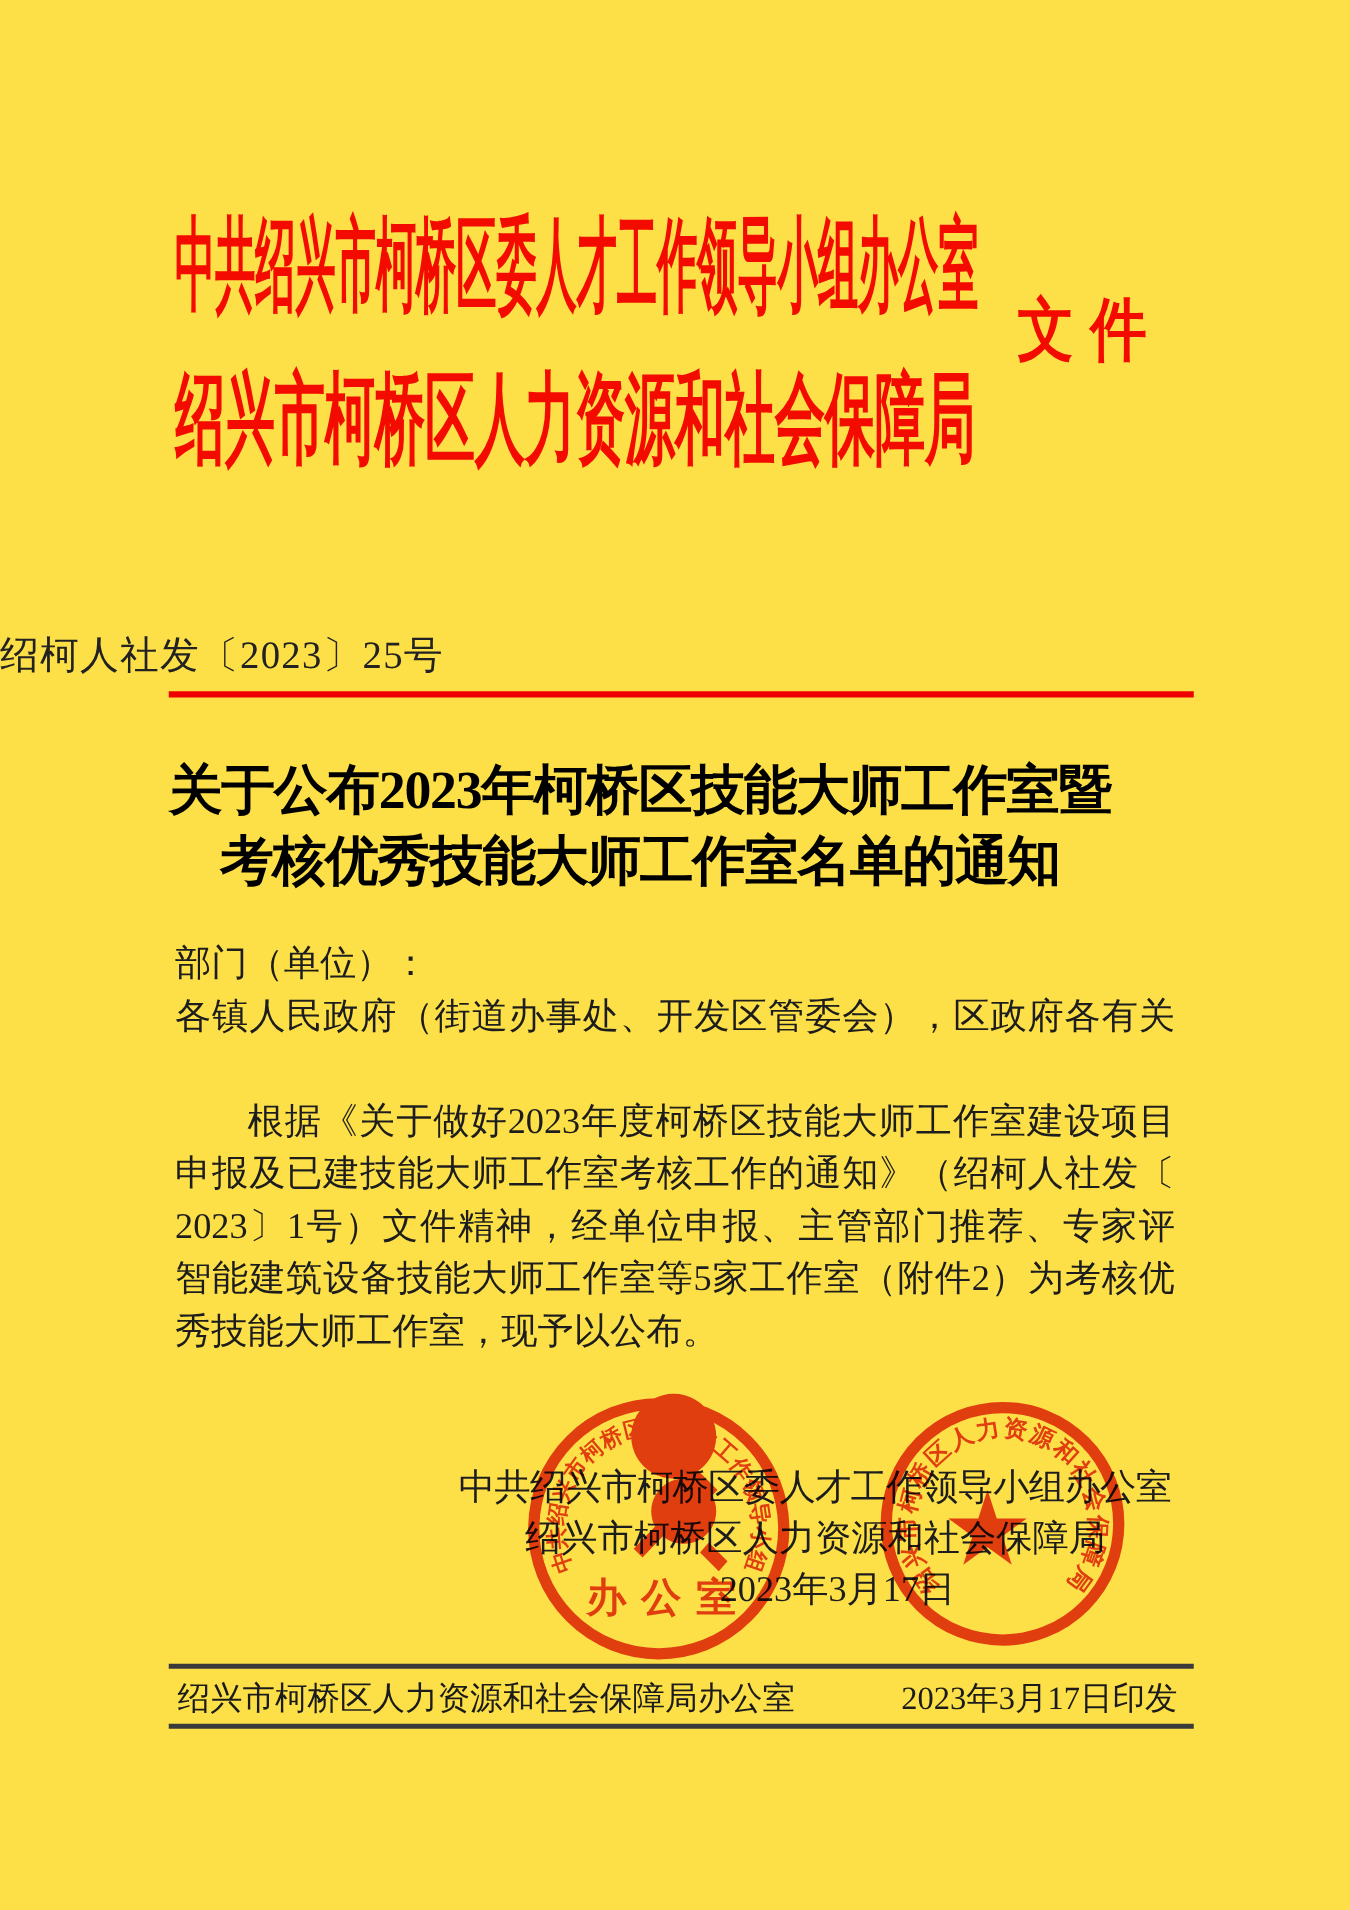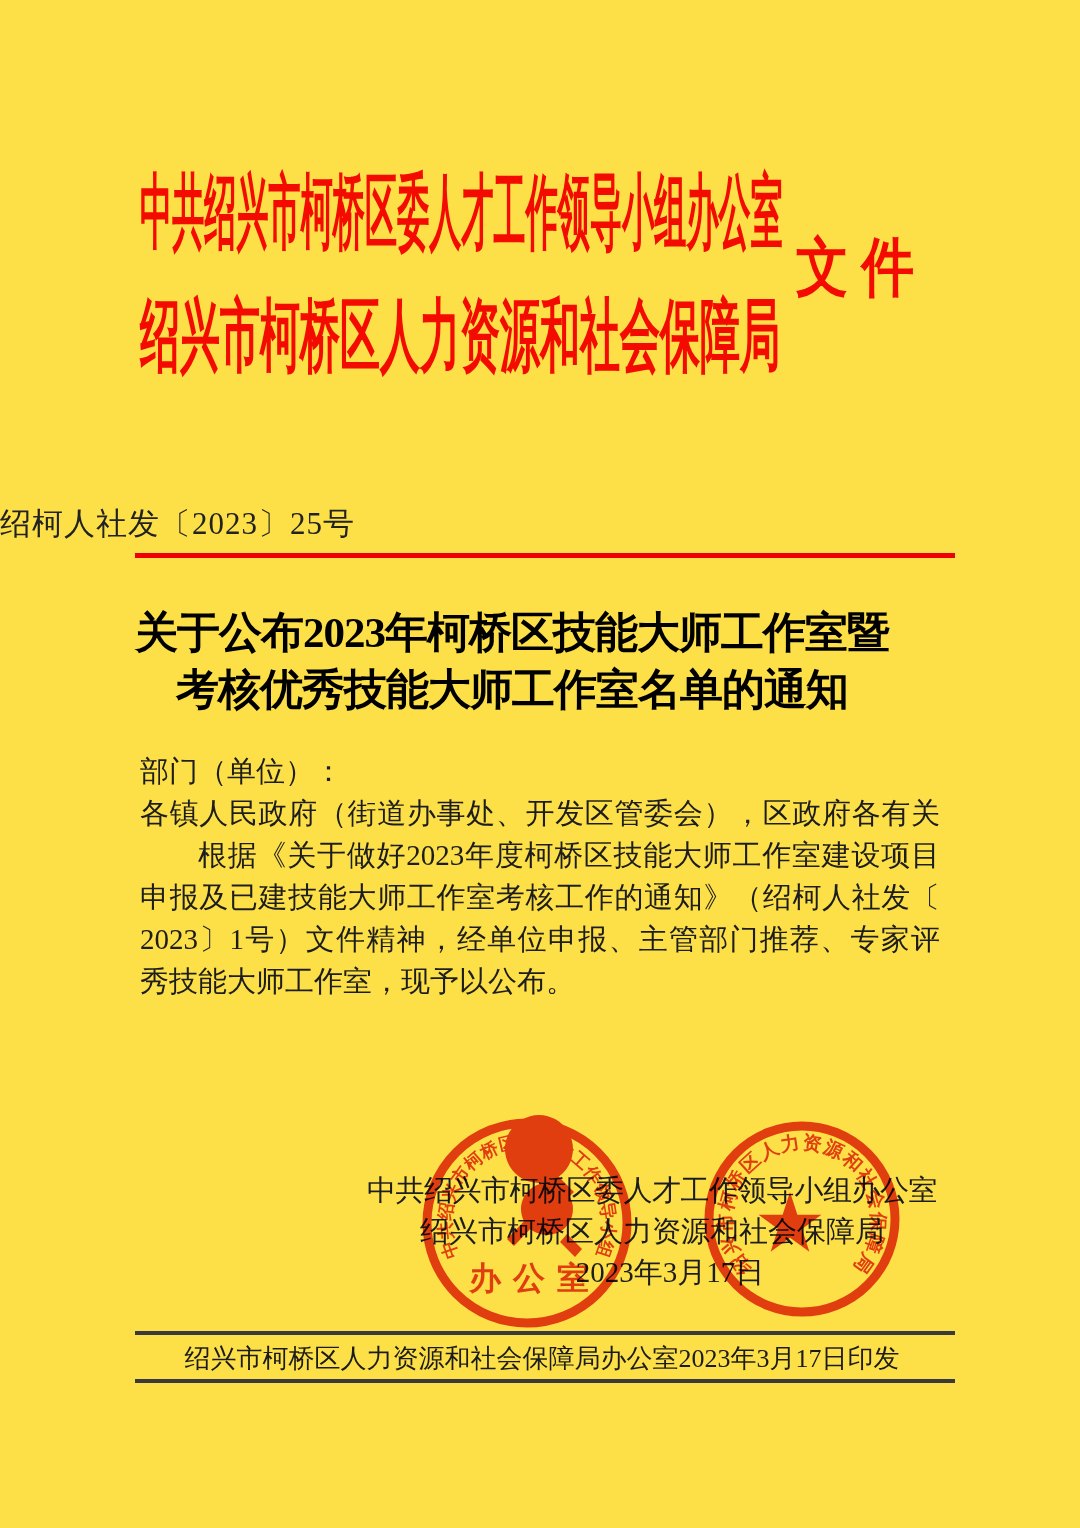--- a/index.html
+++ b/index.html
@@ -18,49 +18,49 @@
   }
   
   .lh-line{position:absolute;left:140px;line-height:1;color:var(--header-red);
     font-weight:bold;white-space:nowrap;}
   .lh-line>span{display:inline-block;transform-origin:0 0;white-space:nowrap;}
   #lh1{top:172px;font-size:82px;}
   #lh1>span{transform:scaleX(0.392);}
   #lh2{top:296px;font-size:80px;}
   #lh2>span{transform:scaleX(0.5);}
   .banner{
-    position:absolute;left:796px;top:236px;font-size:64px;line-height:1;
+    position:absolute;left:814px;top:236px;font-size:55px;line-height:1;
     color:var(--header-red);font-weight:bold;letter-spacing:16px;white-space:nowrap;
   }
   .banner>span{display:inline-block;transform:scaleX(0.82);transform-origin:0 0;}
   
   .docnum{position:absolute;left:0;top:505px;width:1080px;
     font-size:31px;line-height:1.2;color:#222;letter-spacing:1px;}
   .red-rule{position:absolute;left:135px;top:553px;width:820px;height:5px;
     background:var(--rule-red);}
   
   .title{position:absolute;left:0;top:604px;width:1024px;text-align:center;
     font-weight:bold;font-size:43px;line-height:57px;letter-spacing:-1px;color:#000;}
   
   .body-block{position:absolute;left:140px;top:750px;width:800px;
     font-size:29px;line-height:42px;color:var(--body-ink);}
   .bl{white-space:nowrap;}
   .jl{white-space:normal;text-align:justify;text-align-last:justify;
     text-justify:inter-character;}
-  .ind{text-indent:58px;}
+  .ind{text-indent:58px;margin-top:42px;}
   
   .sig{position:absolute;left:352px;top:1170px;width:600px;text-align:center;
     font-size:29px;line-height:41px;color:var(--body-ink);}
   .sig .s1{letter-spacing:-0.5px;white-space:nowrap;}
   .sig .s3{position:relative;left:18px;}
   
   .f-rule{position:absolute;left:135px;width:820px;height:4px;background:var(--footer-rule);}
   #fr1{top:1331px;} #fr2{top:1379px;}
   .f-row{position:absolute;left:142px;top:1343px;width:800px;display:flex;
-    justify-content:center;font-size:26px;line-height:32px;color:#1b1b1b;}
+    justify-content:space-between;font-size:26px;line-height:32px;color:#1b1b1b;}
   
   .seal{position:absolute;mix-blend-mode:multiply;opacity:0.93;}
   .seal .ring{fill:none;stroke:var(--seal-red);stroke-width:9px;}
   .seal text{fill:var(--seal-red);font-family:"Liberation Serif","DejaVu Serif",serif;
     font-weight:bold;}
   .seal .emblem{fill:var(--seal-red);}
 </style>
 </head>
 <body>
 
@@ -84,20 +84,21 @@
     <div>关于公布2023年柯桥区技能大师工作室暨</div>
     <div>考核优秀技能大师工作室名单的通知</div>
   </div>
 
   <div class="body-block">
     <div class="bl">部门（单位）：</div>
     <div class="bl jl">各镇人民政府（街道办事处、开发区管委会），区政府各有关</div>
     <div class="bl jl ind">根据《关于做好2023年度柯桥区技能大师工作室建设项目</div>
     <div class="bl jl">申报及已建技能大师工作室考核工作的通知》（绍柯人社发〔</div>
     <div class="bl jl">2023〕1号）文件精神，经单位申报、主管部门推荐、专家评</div>
+    <div class="bl jl">智能建筑设备技能大师工作室等5家工作室（附件2）为考核优</div>
     <div class="bl">秀技能大师工作室，现予以公布。</div>
   </div>
 
   <div class="sig">
     <div class="s1">中共绍兴市柯桥区委人才工作领导小组办公室</div>
     <div class="s2">绍兴市柯桥区人力资源和社会保障局</div>
     <div class="s3">2023年3月17日</div>
   </div>
 
   <svg class="seal" style="left:412px;top:1108px;" width="230" height="230" viewBox="-115 -115 230 230">

